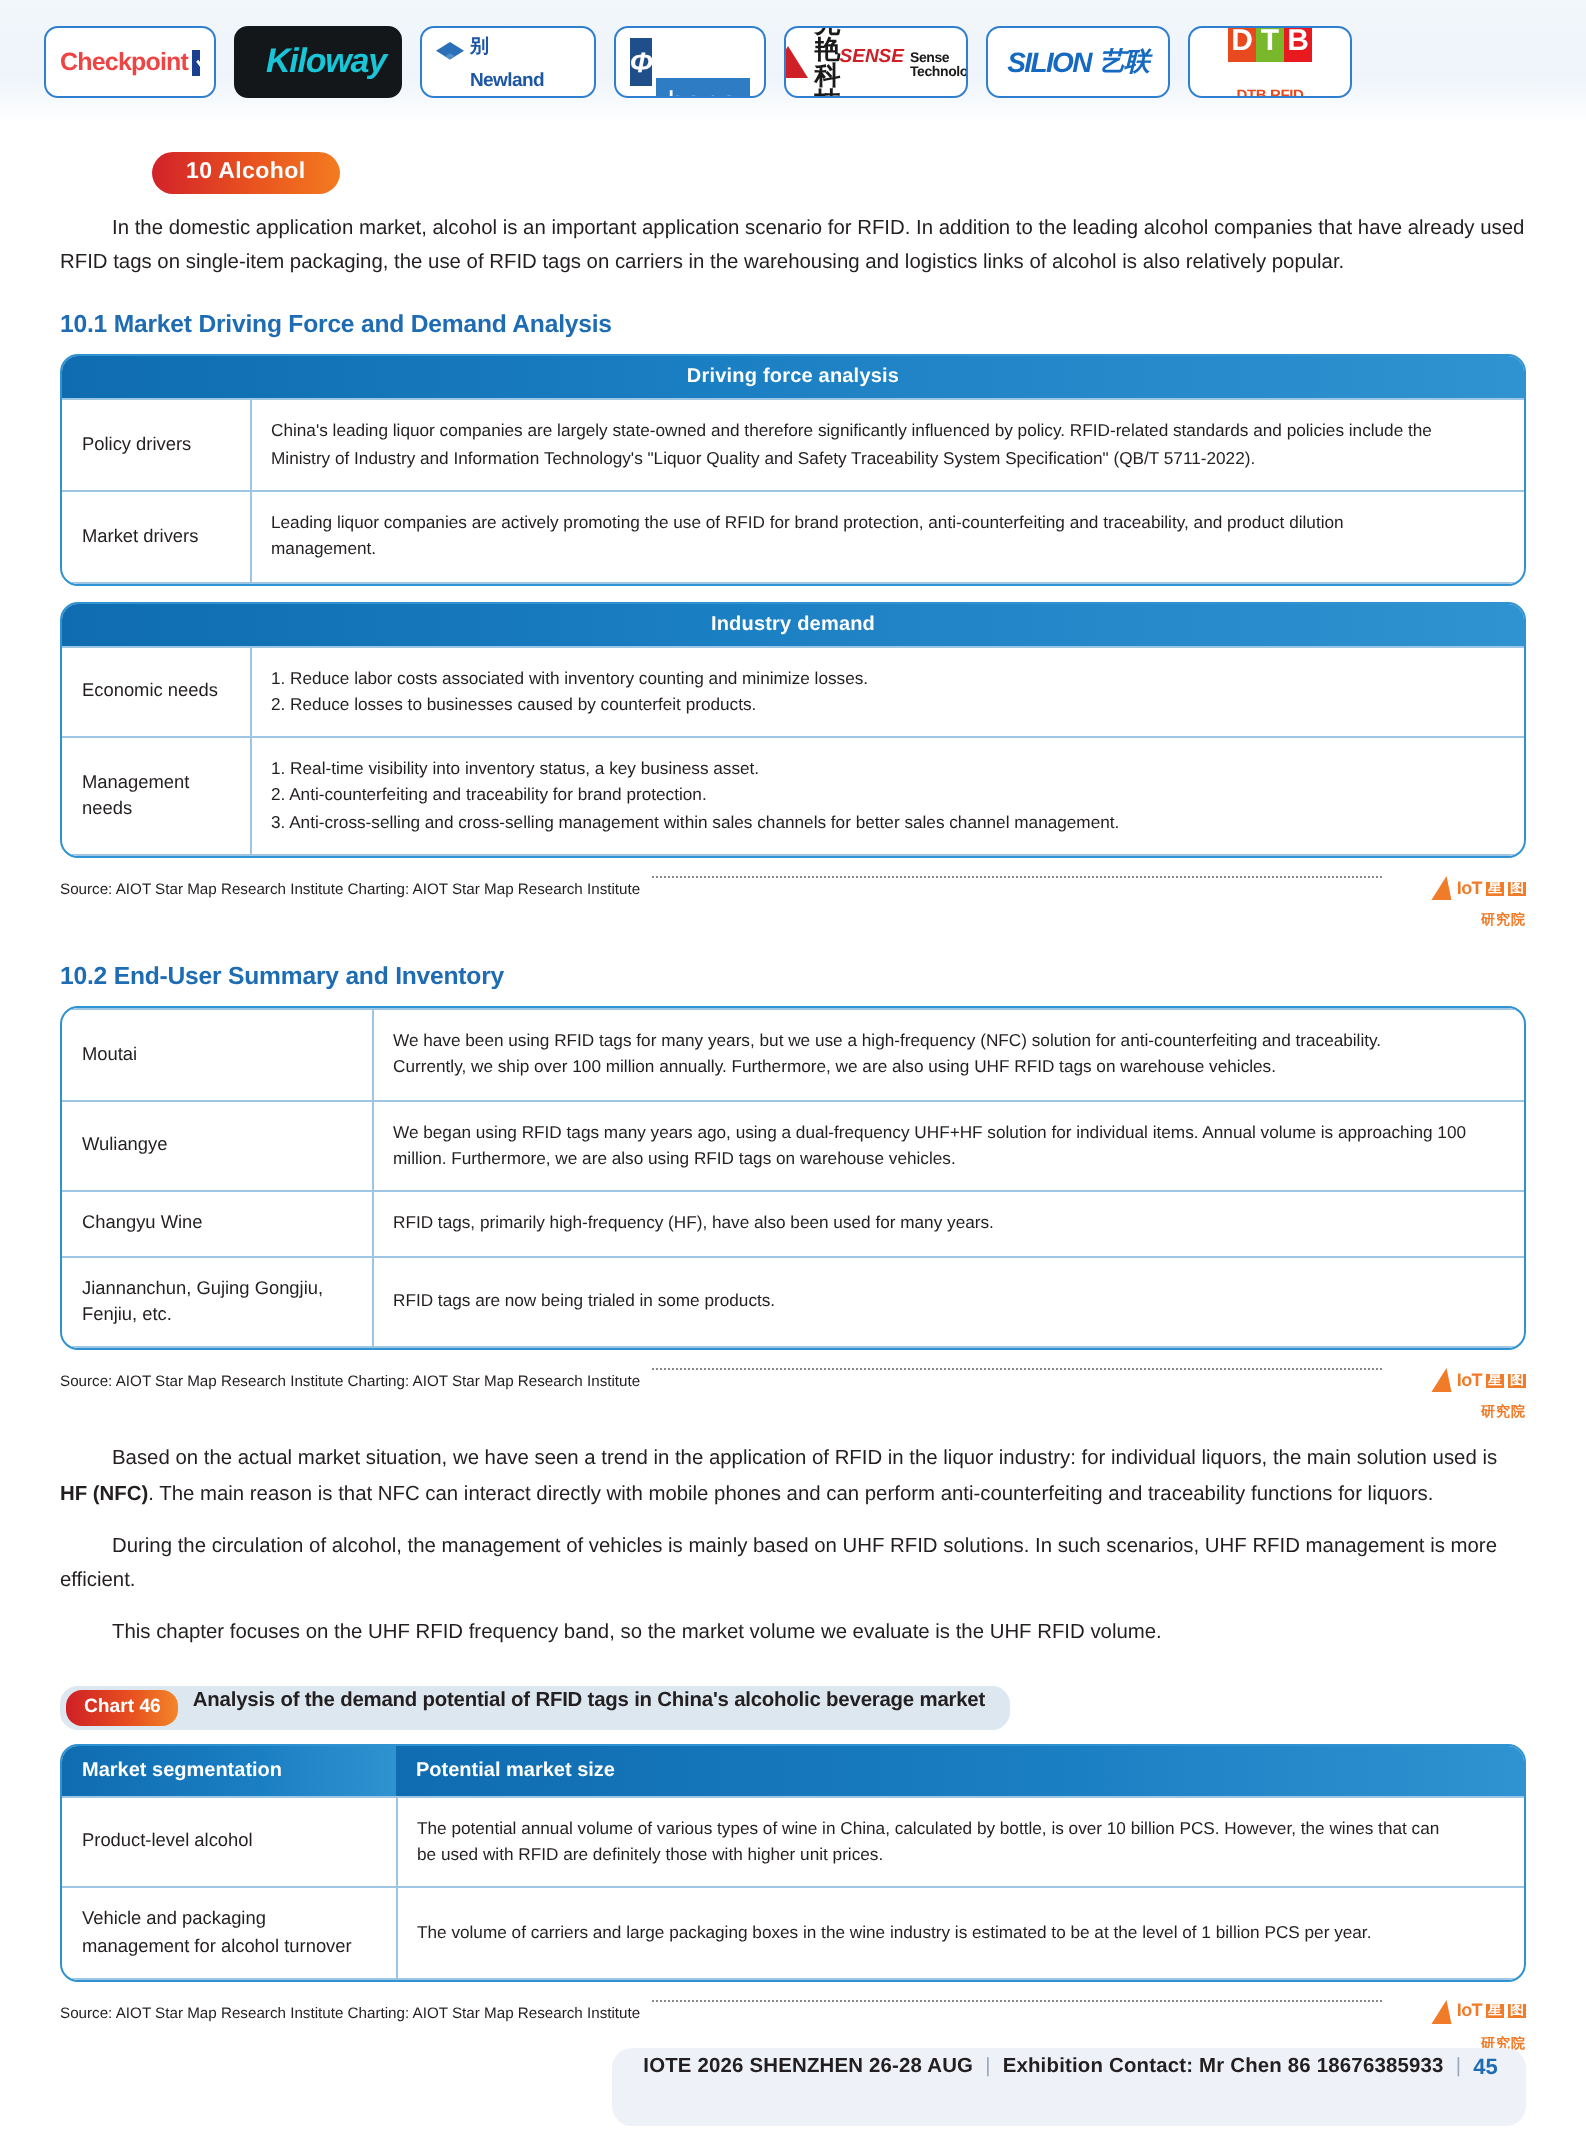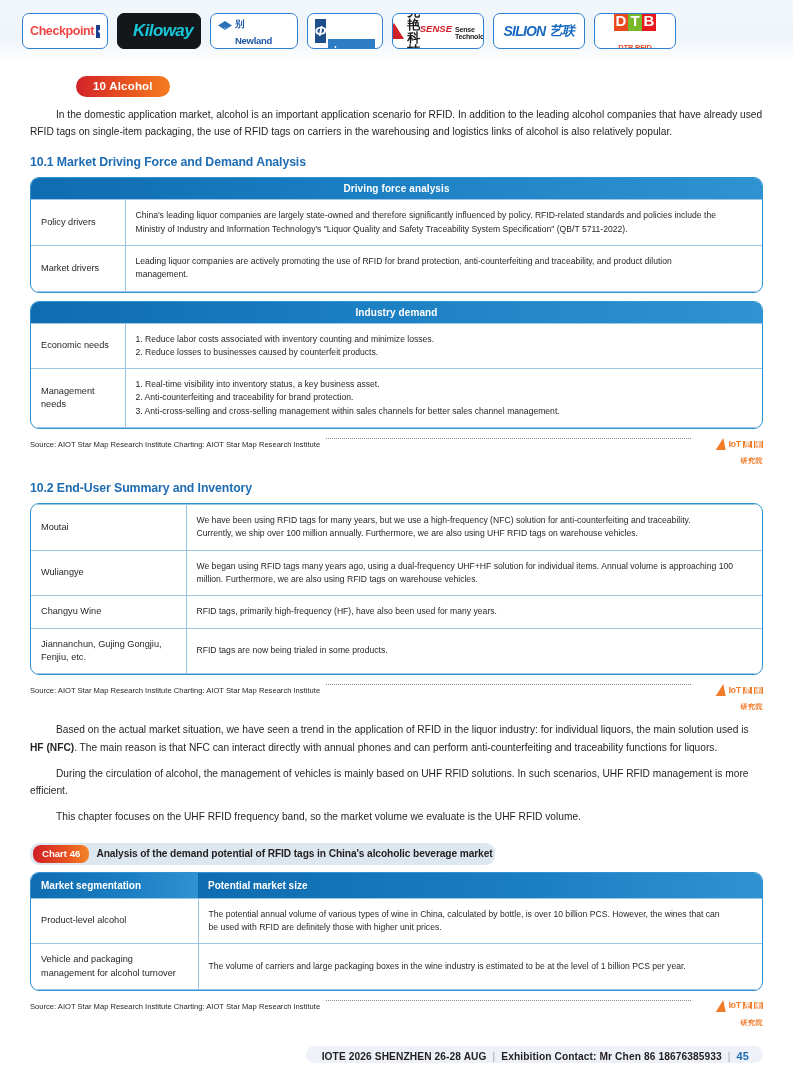--- a/index.html
+++ b/index.html
@@ -229,24 +229,24 @@
   .wm .t1 { font-size: 9px; color: #f07c2a; font-weight: bold; letter-spacing: -0.3px; }
   .wm .sq2 {
     display: inline-block; background: #f07c2a; color: #fff;
     font-size: 7px; padding: 0px 1px; margin-left: 1px; font-weight: bold;
   }
   .wm .r2 { font-size: 7px; color: #f07c2a; font-weight: bold; margin-top: 2px; letter-spacing: 0.5px; }
 
   
   .chart-caption {
     display: inline-flex;
-    align-items: center;
+    align-items: flex-start;
     background: #dde7f0;
     border-radius: 9px;
-    padding: 2px 2px 2px 3px;
+    padding: 2px 12px 2px 3px;
     margin-top: 2px;
   }
   .chart-num {
     display: inline-block;
     background: linear-gradient(90deg, #cf1f26 0%, #e8521f 60%, #f4862a 100%);
     color: #ffffff;
     font-size: 9.6px;
     font-weight: bold;
     border-radius: 8px;
     padding: 3px 9px 3.5px 9px;
@@ -264,23 +264,23 @@
     position: absolute;
     left: 0; right: 0; bottom: 14px;
     display: flex;
     justify-content: flex-end;
     padding-right: 30px;
     box-sizing: border-box;
   }
   .footer-pill {
     background: #eef2f8;
     border-radius: 10px;
-    padding: 4px 14px 1px 16px;
+    padding: 4px 14px 23px 16px;
     display: flex;
-    align-items: center;
+    align-items: flex-start;
     gap: 6px;
     font-size: 10.2px;
     font-weight: bold;
     color: #231f20;
     letter-spacing: 0.1px;
   }
   .footer-sep { color: #9aa7b8; font-weight: normal; }
   .footer-page { color: #1e6cb3; font-weight: bold; font-size: 11px; }
 
   b.hl { font-weight: bold; }
@@ -470,21 +470,21 @@
           <span class="t1">IoT</span>
           <span class="sq2">星</span>
           <span class="sq2">图</span>
       </span>
       <span class="r2">研究院</span>
     </span>
   </div>
 
   
 
-  <p class="body-text"><span>Based on the actual market situation, we have seen a trend in the application of RFID in the liquor industry: for individual liquors, the main solution used is </span><b class="hl">HF (NFC)</b><span>. The main reason is that NFC can interact directly with annual phones and can perform anti-counterfeiting and traceability functions for liquors.</span></p>
+  <p class="body-text"><span>Based on the actual market situation, we have seen a trend in the application of RFID in the liquor industry: for individual liquors, the main solution used is </span><b class="hl">HF (NFC)</b><span>. The main reason is that NFC can interact directly with mobile phones and can perform anti-counterfeiting and traceability functions for liquors.</span></p>
 
   <p class="body-text">During the circulation of alcohol, the management of vehicles is mainly based on UHF RFID solutions. In such scenarios, UHF RFID management is more efficient.</p>
 
   <p class="body-text">This chapter focuses on the UHF RFID frequency band, so the market volume we evaluate is the UHF RFID volume.</p>
 
   <div style="margin-top:16px;">
     <div class="chart-caption">
       <span class="chart-num">Chart 46</span>
       <span class="chart-title">Analysis of the demand potential of RFID tags in China's alcoholic beverage market</span>
     </div>

